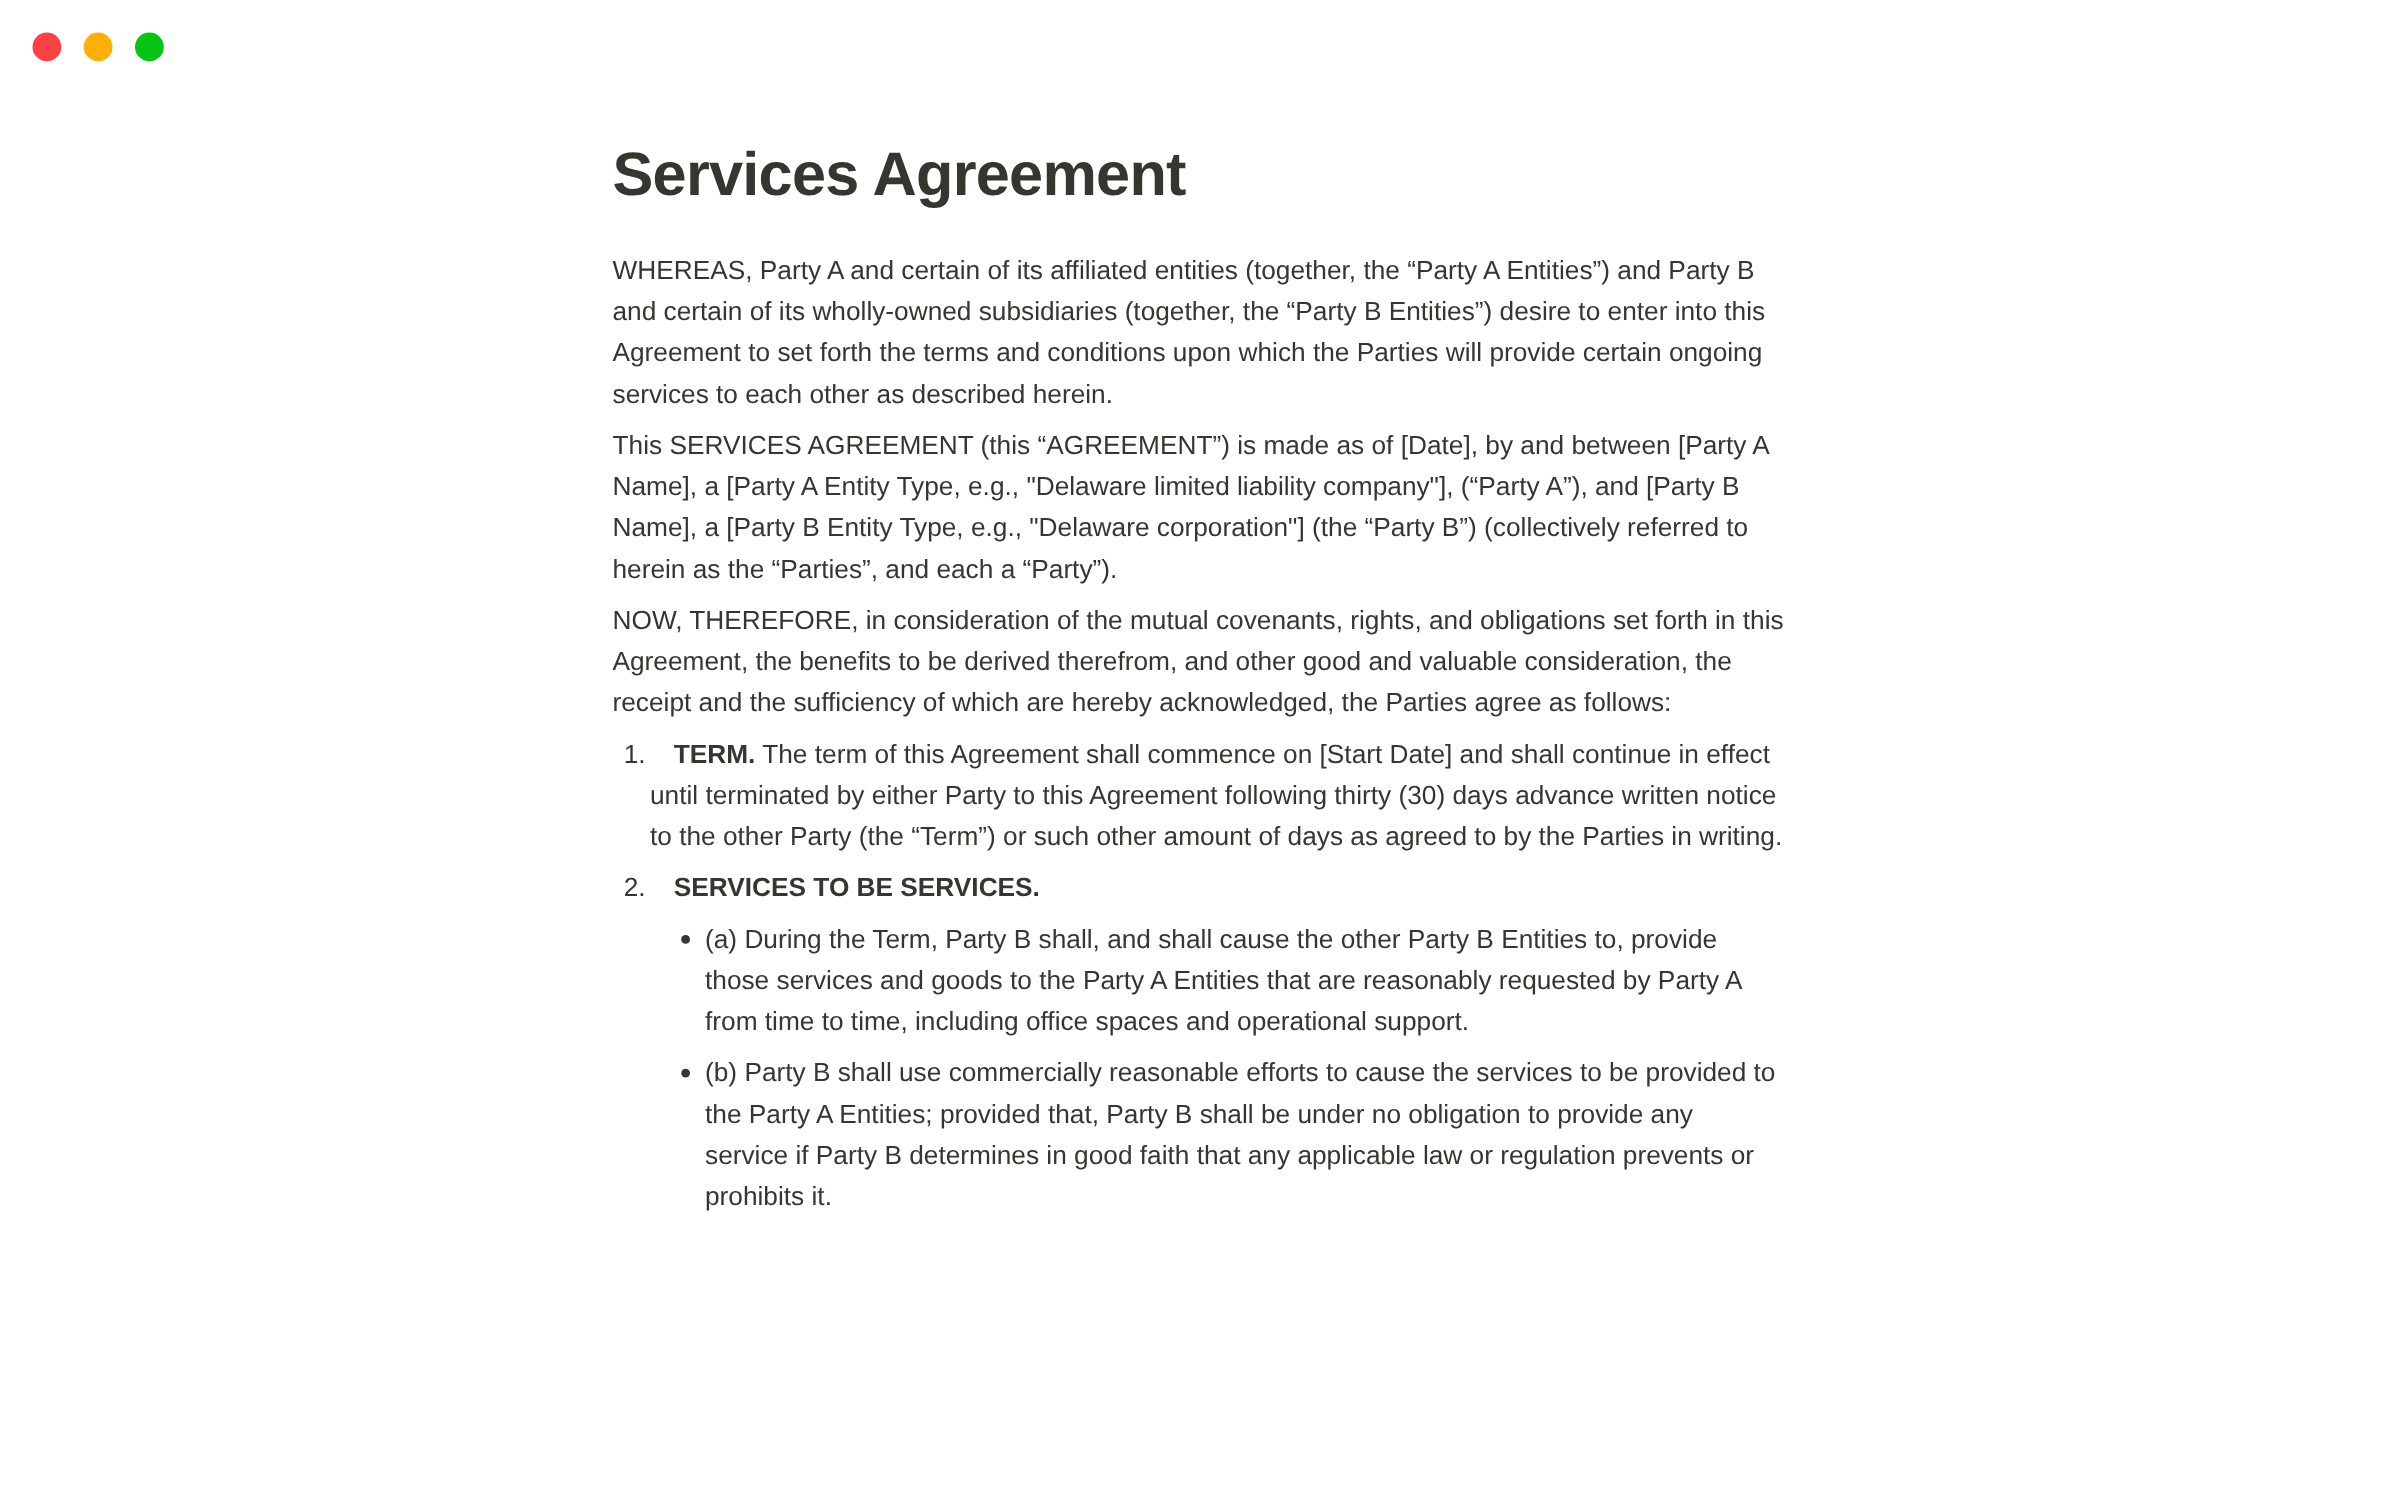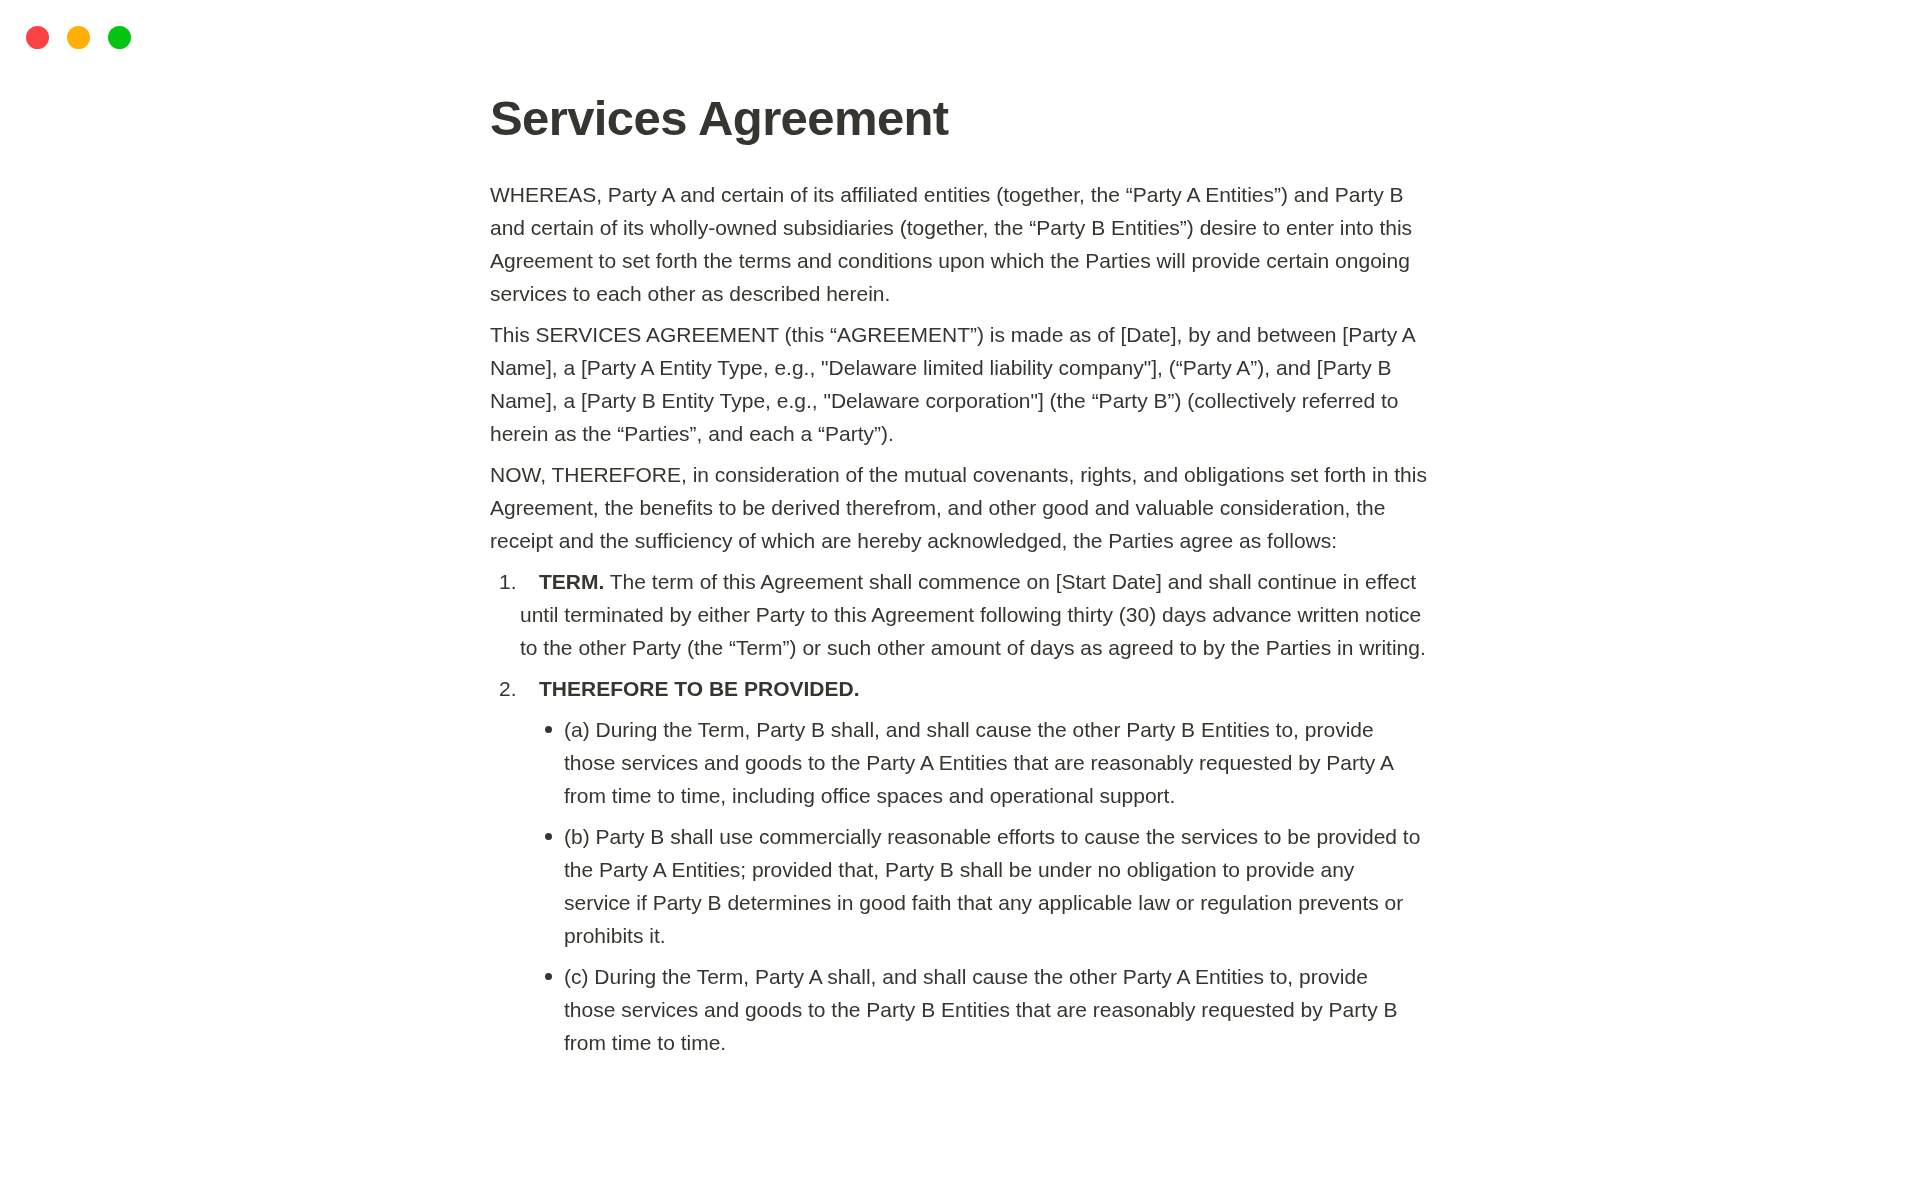--- a/index.html
+++ b/index.html
@@ -29,21 +29,21 @@
     border: none;
     cursor: pointer;
     padding: 0;
   }
 
   
   .page {
     position: absolute;
     top: 0; left: 490px;
     width: 948px;
-    padding-top: 88px;
+    padding-top: 110px;
   }
   h1.page-title {
     font-size: 49px;
     line-height: 60px;
     font-weight: 700;
     letter-spacing: -0.6px;
     color: #37352f;
     margin: 0 0 30px 0;
     cursor: text;
   }
@@ -110,37 +110,31 @@
 
   <p class="para">NOW, THEREFORE, in consideration of the mutual covenants, rights, and obligations set forth in this Agreement, the benefits to be derived therefrom, and other good and valuable consideration, the receipt and the sufficiency of which are hereby acknowledged, the Parties agree as follows:</p>
 
   <div class="num-item">
     <span class="num-marker">1.</span>
     <span class="num-content"><b>TERM.</b><span> The term of this Agreement shall commence on [Start Date] and shall continue in effect until terminated by either Party to this Agreement following thirty (30) days advance written notice to the other Party (the “Term”) or such other amount of days as agreed to by the Parties in writing.</span></span>
   </div>
 
   <div class="num-item">
     <span class="num-marker">2.</span>
-    <span class="num-content"><b>THEREFORE TO BE PROVIDED.</b></span>
+    <span class="num-content"><b>SERVICES TO BE SERVICES.</b></span>
   </div>
 
   <div class="bullet-item">
     <span class="bullet-marker">
         <span class="dot"></span>
       </span>
     <span class="bullet-content">(a) During the Term, Party B shall, and shall cause the other Party B Entities to, provide those services and goods to the Party A Entities that are reasonably requested by Party A from time to time, including office spaces and operational support.</span>
   </div>
 
   <div class="bullet-item">
     <span class="bullet-marker">
         <span class="dot"></span>
       </span>
     <span class="bullet-content">(b) Party B shall use commercially reasonable efforts to cause the services to be provided to the Party A Entities; provided that, Party B shall be under no obligation to provide any service if Party B determines in good faith that any applicable law or regulation prevents or prohibits it.</span>
   </div>
 
-  <div class="bullet-item">
-    <span class="bullet-marker">
-        <span class="dot"></span>
-      </span>
-    <span class="bullet-content">(c) During the Term, Party A shall, and shall cause the other Party A Entities to, provide those services and goods to the Party B Entities that are reasonably requested by Party B from time to time.</span>
-  </div>
 
 </main>
 
 </body></html>

